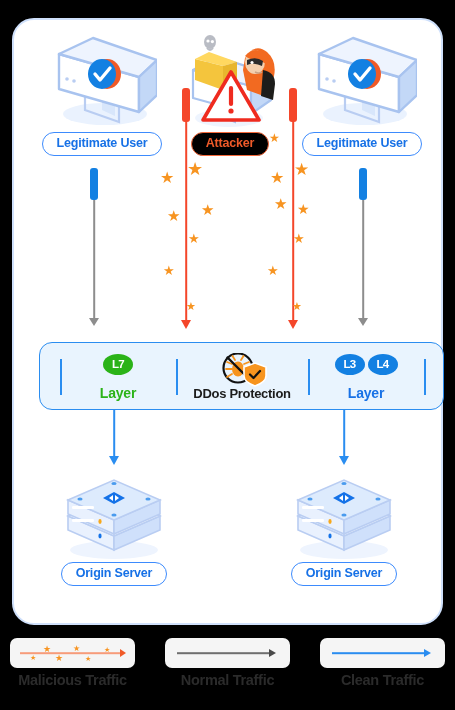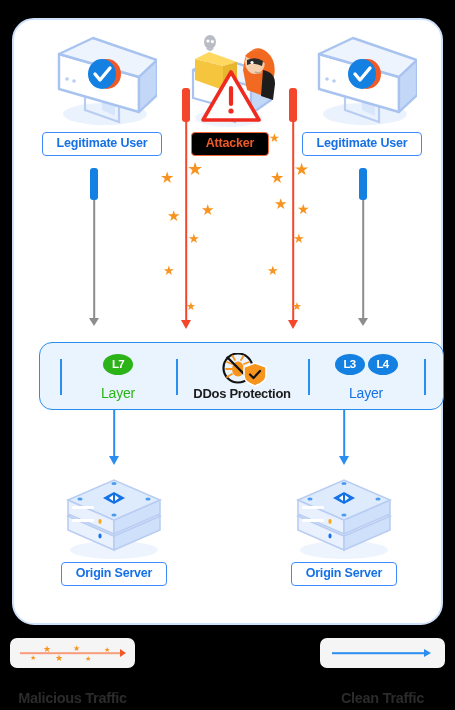--- a/index.html
+++ b/index.html
@@ -10,21 +10,21 @@
     position:absolute;left:12px;top:18px;width:431px;height:607px;
     background:#ffffff;border:2px solid #cfe0fb;border-radius:22px;box-sizing:border-box;
   }
 
   
   .node{position:absolute;text-align:center;}
   .node-art{position:relative;width:110px;height:100px;margin:0 auto;}
 
   
   .pill{
-    display:inline-block;border-radius:4px;padding:3px 14px 4px;
+    display:inline-block;border-radius:12px;padding:3px 14px 4px;
     font-size:12.5px;font-weight:bold;letter-spacing:-0.2px;white-space:nowrap;line-height:15px;
   }
   .pill-user{background:#ffffff;border:1.6px solid #3d8bfd;color:#1771e6;}
   .pill-attacker{background:#000000;border:1.6px solid #f4683a;color:#ef5a29;}
   .pill-server{background:#ffffff;border:1.6px solid #3d8bfd;color:#1771e6;}
 
   
   .flow{position:absolute;}
   .flow-cap{position:absolute;left:50%;transform:translateX(-50%);width:8px;border-radius:3px;}
   .cap-blue{background:#1380e2;}
@@ -46,33 +46,33 @@
   }
   .bar-divider{position:absolute;top:16px;width:1.6px;height:36px;background:#2a8df0;}
 
   .bar-cell{position:absolute;top:0;height:68px;display:flex;flex-direction:column;
             align-items:center;justify-content:center;}
   .layer-badges{display:flex;gap:3px;align-items:center;justify-content:center;}
   .lbadge{width:30px;height:21px;border-radius:50%;color:#fff;font-size:11.5px;font-weight:bold;
           display:flex;align-items:center;justify-content:center;letter-spacing:-0.6px;}
   .lbadge-green{background:#2bb318;}
   .lbadge-blue{background:#1380e2;}
-  .layer-word{font-size:14px;font-weight:normal;margin-top:10px;letter-spacing:-0.2px;}
+  .layer-word{font-size:14px;font-weight:bold;margin-top:10px;letter-spacing:-0.2px;}
   .word-green{color:#2bb318;}
   .word-blue{color:#1771e6;}
   .ddos-label{font-size:13px;color:#1b1b1b;font-weight:bold;letter-spacing:-0.3px;margin-top:1px;}
 
   
   .server-art{position:relative;width:120px;height:92px;margin:0 auto;}
 
   
   #legend{position:absolute;left:0;top:638px;width:455px;height:62px;}
   .legend-item{position:absolute;top:0;text-align:center;}
   .legend-swatch{height:30px;border-radius:7px;background:#f5f5f5;position:relative;overflow:hidden;}
-  .legend-caption{font-size:14.5px;font-weight:bold;color:#2b2b2b;letter-spacing:-0.3px;margin-top:22px;}
+  .legend-caption{font-size:14.5px;font-weight:bold;color:#2b2b2b;letter-spacing:-0.3px;margin-top:4px;}
   .swatch-line{position:absolute;top:50%;transform:translateY(-50%);height:1.6px;}
   .swatch-head{position:absolute;top:50%;transform:translateY(-50%);width:0;height:0;
                border-top:4.5px solid transparent;border-bottom:4.5px solid transparent;}
   .swatch-star{position:absolute;color:#f79421;line-height:1;}
 </style>
 </head>
 <body>
 
 <div id="diagram-card">
 
@@ -313,20 +313,27 @@
       <span class="swatch-star" style="left:20px;top:16px;font-size:7px;">★</span>
       <span class="swatch-star" style="left:33px;top:7px;font-size:9px;">★</span>
       <span class="swatch-star" style="left:45px;top:16px;font-size:9px;">★</span>
       <span class="swatch-star" style="left:63px;top:7px;font-size:8px;">★</span>
       <span class="swatch-star" style="left:75px;top:17px;font-size:7px;">★</span>
       <span class="swatch-star" style="left:94px;top:8px;font-size:7px;">★</span>
     </div>
     <div class="legend-caption">Malicious Traffic</div>
   </div>
 
+  <div class="legend-item" style="left:165px;width:125px;">
+    <div class="legend-swatch">
+      <div class="swatch-line" style="left:12px;width:94px;background:#6f6f6f;"></div>
+      <div class="swatch-head" style="left:104px;border-left:7px solid #4a4a4a;"></div>
+    </div>
+    <div class="legend-caption">Normal Traffic</div>
+  </div>
 
   <div class="legend-item" style="left:320px;width:125px;">
     <div class="legend-swatch">
       <div class="swatch-line" style="left:12px;width:94px;background:#2a8df0;"></div>
       <div class="swatch-head" style="left:104px;border-left:7px solid #2a8df0;"></div>
     </div>
     <div class="legend-caption">Clean Traffic</div>
   </div>
 
 </div>

